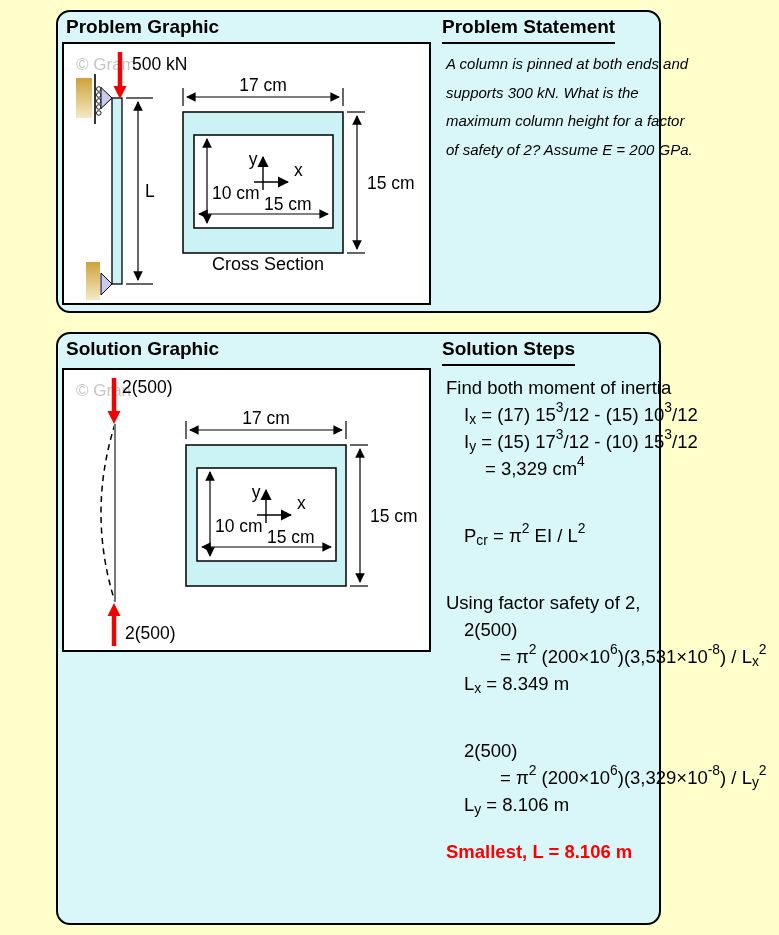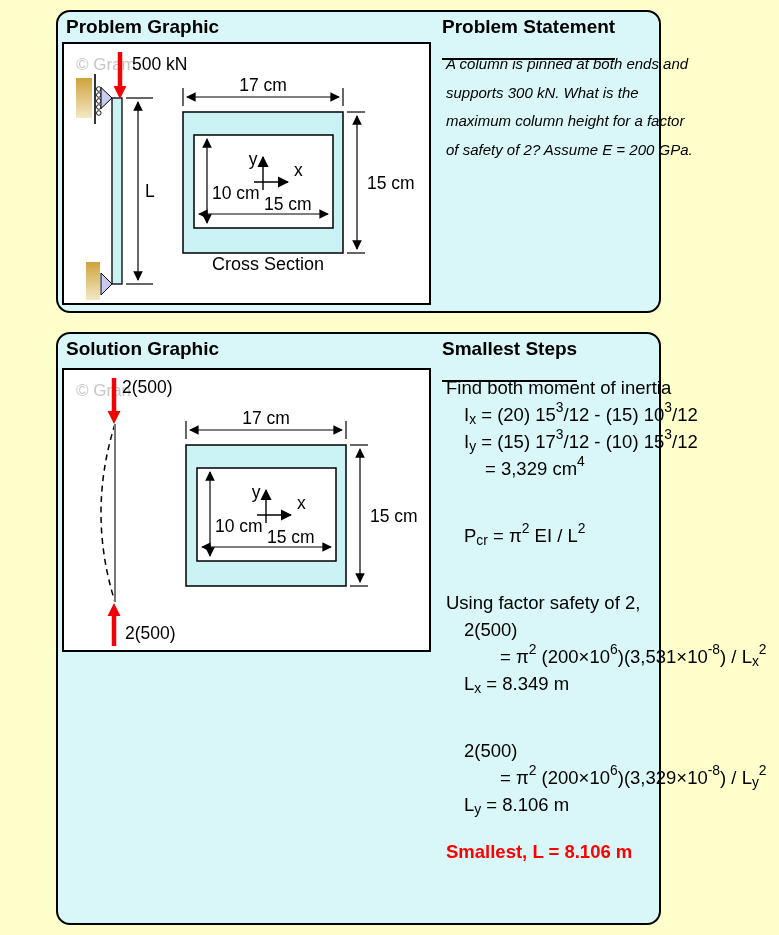--- a/index.html
+++ b/index.html
@@ -17,21 +17,21 @@
   }
   #problem-panel{top:10px;height:303px;}
   #solution-panel{top:332px;height:593px;}
   .graphic-title{
     position:absolute;left:8px;top:4px;
     font-size:19px;font-weight:bold;white-space:pre;
   }
   .right-title{
     position:absolute;left:384px;top:4px;
     font-size:19px;font-weight:bold;white-space:pre;
-    border-bottom:2px solid #000;padding-bottom:20px;
+    border-bottom:2px solid #000;padding-bottom:4px;
   }
   .graphic-box{
     position:absolute;left:4px;background:#fff;
     border:2px solid #000;box-sizing:border-box;text-align:center;
   }
   #problem-graphic-box{top:30px;width:369px;height:263px;}
   #solution-graphic-box{top:34px;width:369px;height:284px;}
   .statement{
     position:absolute;left:388px;top:38px;width:365px;
     font-size:15px;line-height:28.5px;font-style:italic;
@@ -194,24 +194,24 @@
         <g stroke="#000" stroke-width="1.4">
           <line x1="80" y1="78" x2="80" y2="45" marker-end="url(#arrS)"></line>
           <line x1="71" y1="70" x2="105" y2="70" marker-end="url(#arrS)"></line>
         </g>
         <text x="70" y="53" text-anchor="middle">y</text>
         <text x="111" y="64">x</text>
       </g>
     </svg>
   </div>
 
-  <div class="right-title">Smallest Steps</div>
+  <div class="right-title">Solution Steps</div>
   <div class="steps">
       <div class="step"><span>Find both moment of inertia</span></div>
-      <div class="step ind1"><span>I</span><sub class="sg">x</sub><span> = (20) 15</span><sup class="sg">3</sup><span>/12 - (15) 10</span><sup class="sg">3</sup><span>/12</span></div>
+      <div class="step ind1"><span>I</span><sub class="sg">x</sub><span> = (17) 15</span><sup class="sg">3</sup><span>/12 - (15) 10</span><sup class="sg">3</sup><span>/12</span></div>
       <div class="step ind1"><span>I</span><sub class="sg">y</sub><span> = (15) 17</span><sup class="sg">3</sup><span>/12 - (10) 15</span><sup class="sg">3</sup><span>/12</span></div>
       <div class="step ind2"><span>= 3,329 cm</span><sup class="sg">4</sup></div>
       <div class="gap"></div>
       <div class="gap"></div>
       <div class="step ind1"><span>P</span><sub class="sg">cr</sub><span> = π</span><sup class="sg">2</sup><span> EI / L</span><sup class="sg">2</sup></div>
       <div class="gap"></div>
       <div class="gap"></div>
       <div class="step"><span>Using factor safety of 2,</span></div>
       <div class="step ind1"><span>2(500)</span></div>
       <div class="step ind3"><span>= π</span><sup class="sg">2</sup><span> (200×10</span><sup class="sg">6</sup><span>)(3,531×10</span><sup class="sg">-8</sup><span>) / L</span><sub class="sg">x</sub><sup class="sg">2</sup></div>

